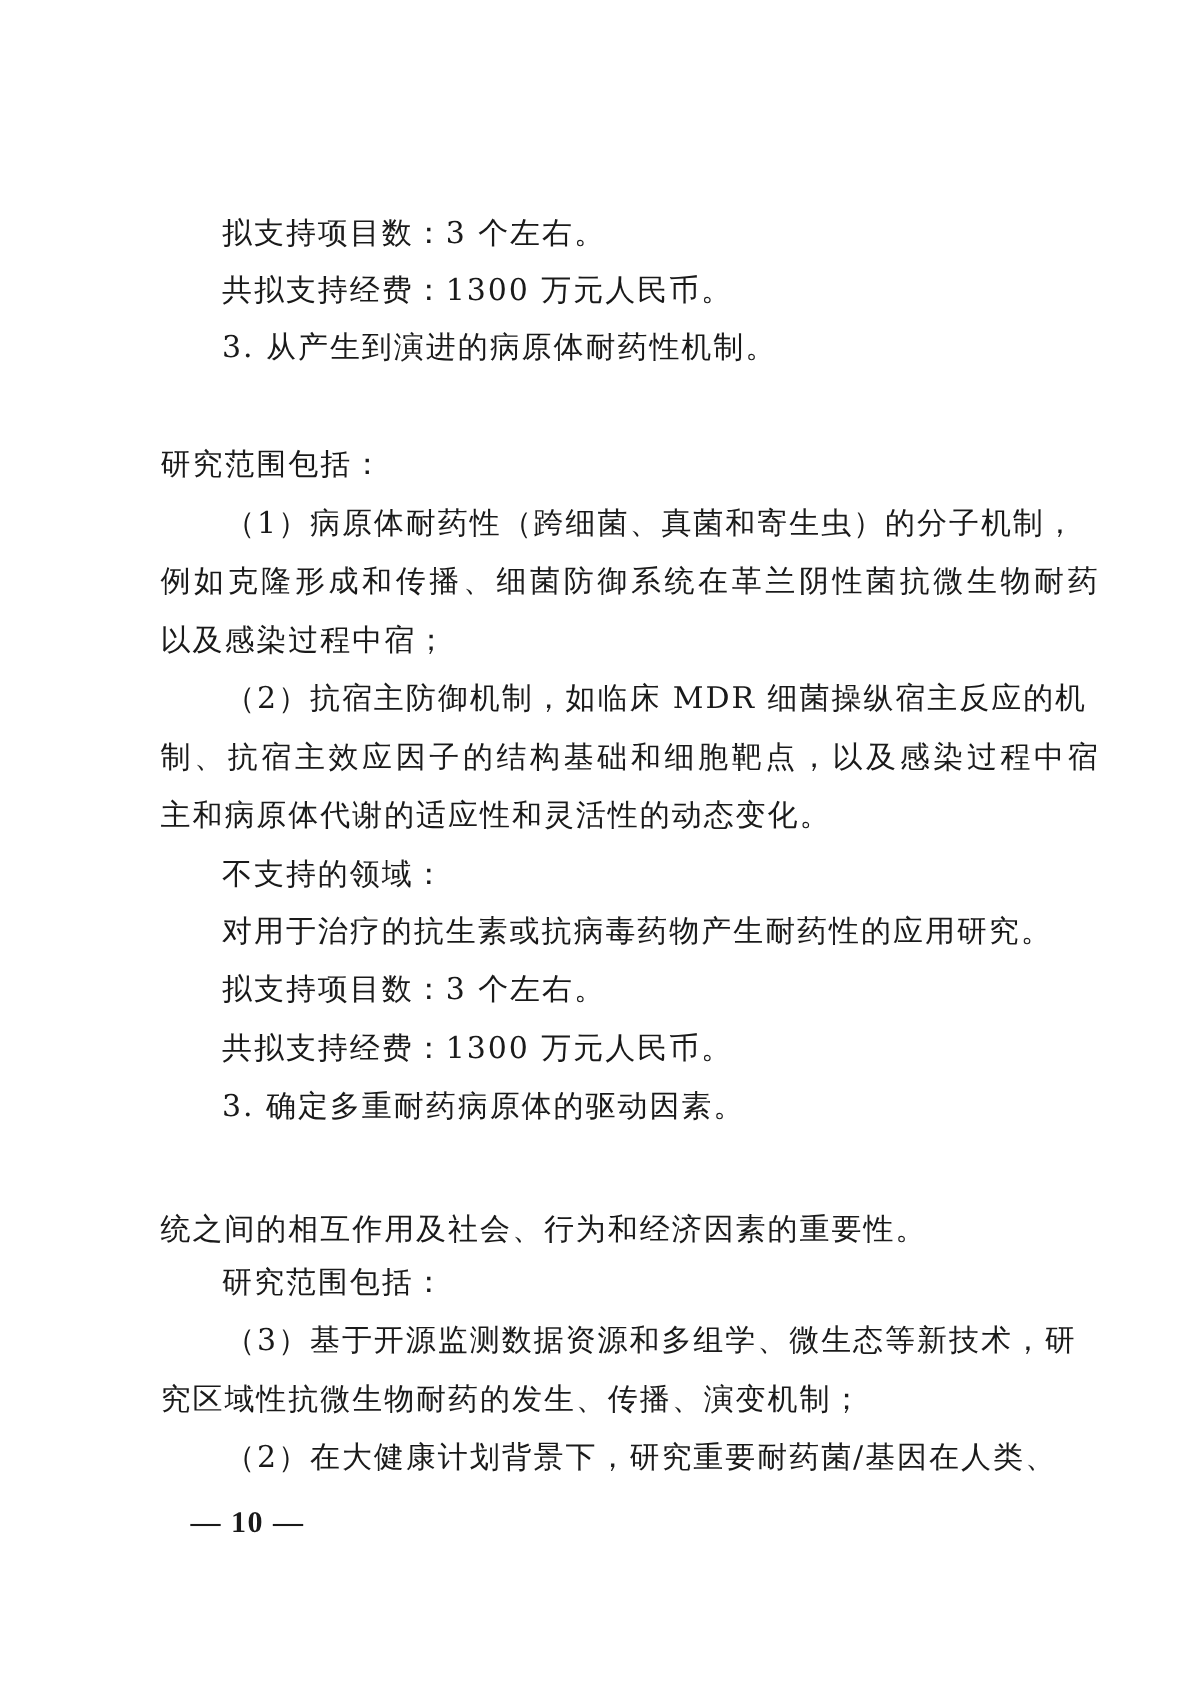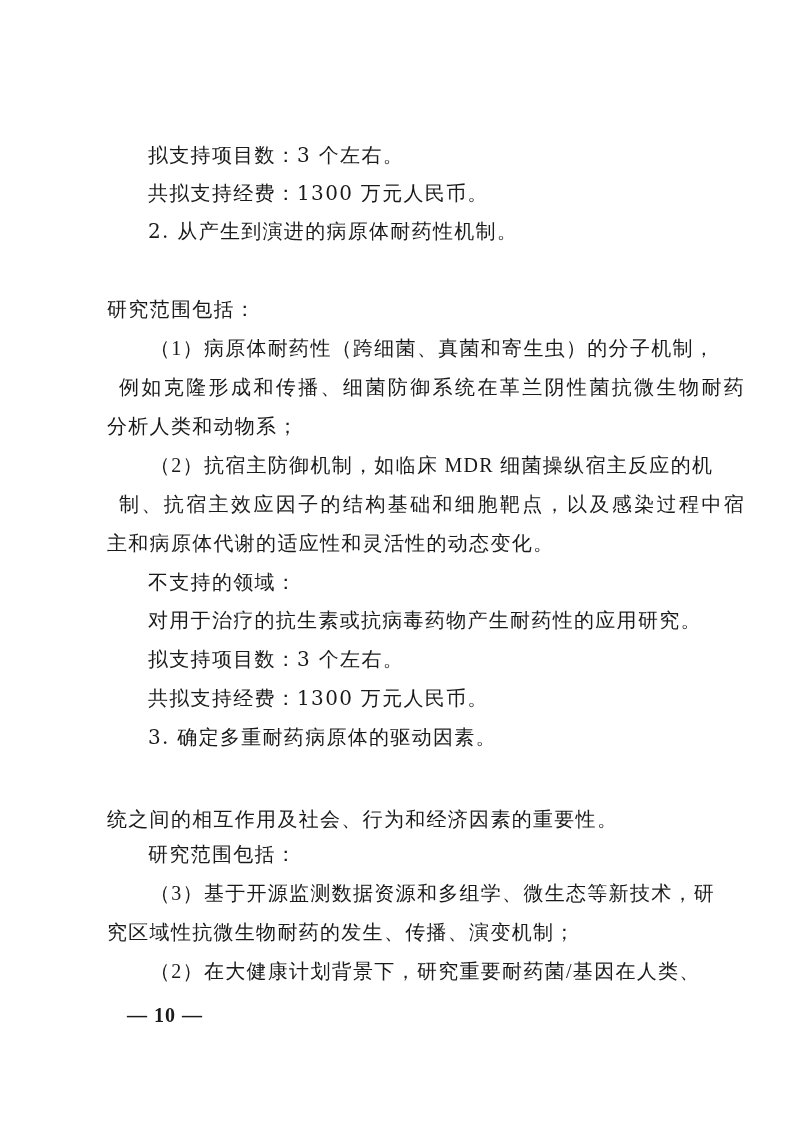--- a/index.html
+++ b/index.html
@@ -2,36 +2,36 @@
 <html><head>
 <meta charset="utf-8">
 <style>
   html, body { margin:0; padding:0; background:#ffffff; }
   body { width:794px; height:1123px; position:relative; overflow:hidden;
          font-family: "DejaVu Serif", "Liberation Serif", serif; color:#1a1a1a; }
   .page { position:absolute; left:0; top:0; width:628px; height:1123px; }
   .line { position:absolute; left:107px; width:590px; font-size:20px; line-height:24px;
           white-space:nowrap; letter-spacing:1.3px; }
   .indent { left:148px; }
-  .indent2 { left:150px;font-family:Liberation Serif, serif; }
-  .justify { letter-spacing:2.4px;margin-left:12px; }
+  .indent2 { left:150px; }
+  .justify { letter-spacing:2.4px; }
   .footer { position:absolute; left:127px; top:1004px; font-size:20px; white-space:nowrap;
             font-family:"Liberation Serif", serif; letter-spacing:1px;font-weight:bold; }
 </style>
 </head>
 <body>
 
 <div class="page">
   <div class="line indent" style="top:143px">拟支持项目数：3 个左右。</div>
   <div class="line indent" style="top:181px">共拟支持经费：1300 万元人民币。</div>
-  <div class="line indent" style="top:219px">2. 从产生到演进的病原体耐药性机制。</div>
+  <div class="line indent" style="top:219px">3. 从产生到演进的病原体耐药性机制。</div>
   <div class="line" style="top:297px">研究范围包括：</div>
   <div class="line indent2" style="top:336px">（1）病原体耐药性（跨细菌、真菌和寄生虫）的分子机制，</div>
   <div class="line justify" style="top:375px">例如克隆形成和传播、细菌防御系统在革兰阴性菌抗微生物耐药</div>
-  <div class="line" style="top:414px">分析人类和动物系；</div>
+  <div class="line" style="top:414px">以及感染过程中宿；</div>
   <div class="line indent2" style="top:453px">（2）抗宿主防御机制，如临床 MDR 细菌操纵宿主反应的机</div>
   <div class="line" style="top:531px">主和病原体代谢的适应性和灵活性的动态变化。</div>
   <div class="line justify" style="top:492px">制、抗宿主效应因子的结构基础和细胞靶点，以及感染过程中宿</div>
   <div class="line indent" style="top:570px">不支持的领域：</div>
   <div class="line indent" style="top:608px">对用于治疗的抗生素或抗病毒药物产生耐药性的应用研究。</div>
   <div class="line indent" style="top:647px">拟支持项目数：3 个左右。</div>
   <div class="line indent" style="top:686px">共拟支持经费：1300 万元人民币。</div>
   <div class="line indent" style="top:725px">3. 确定多重耐药病原体的驱动因素。</div>
   <div class="line" style="top:807px">统之间的相互作用及社会、行为和经济因素的重要性。</div>
   <div class="line indent" style="top:842px">研究范围包括：</div>

